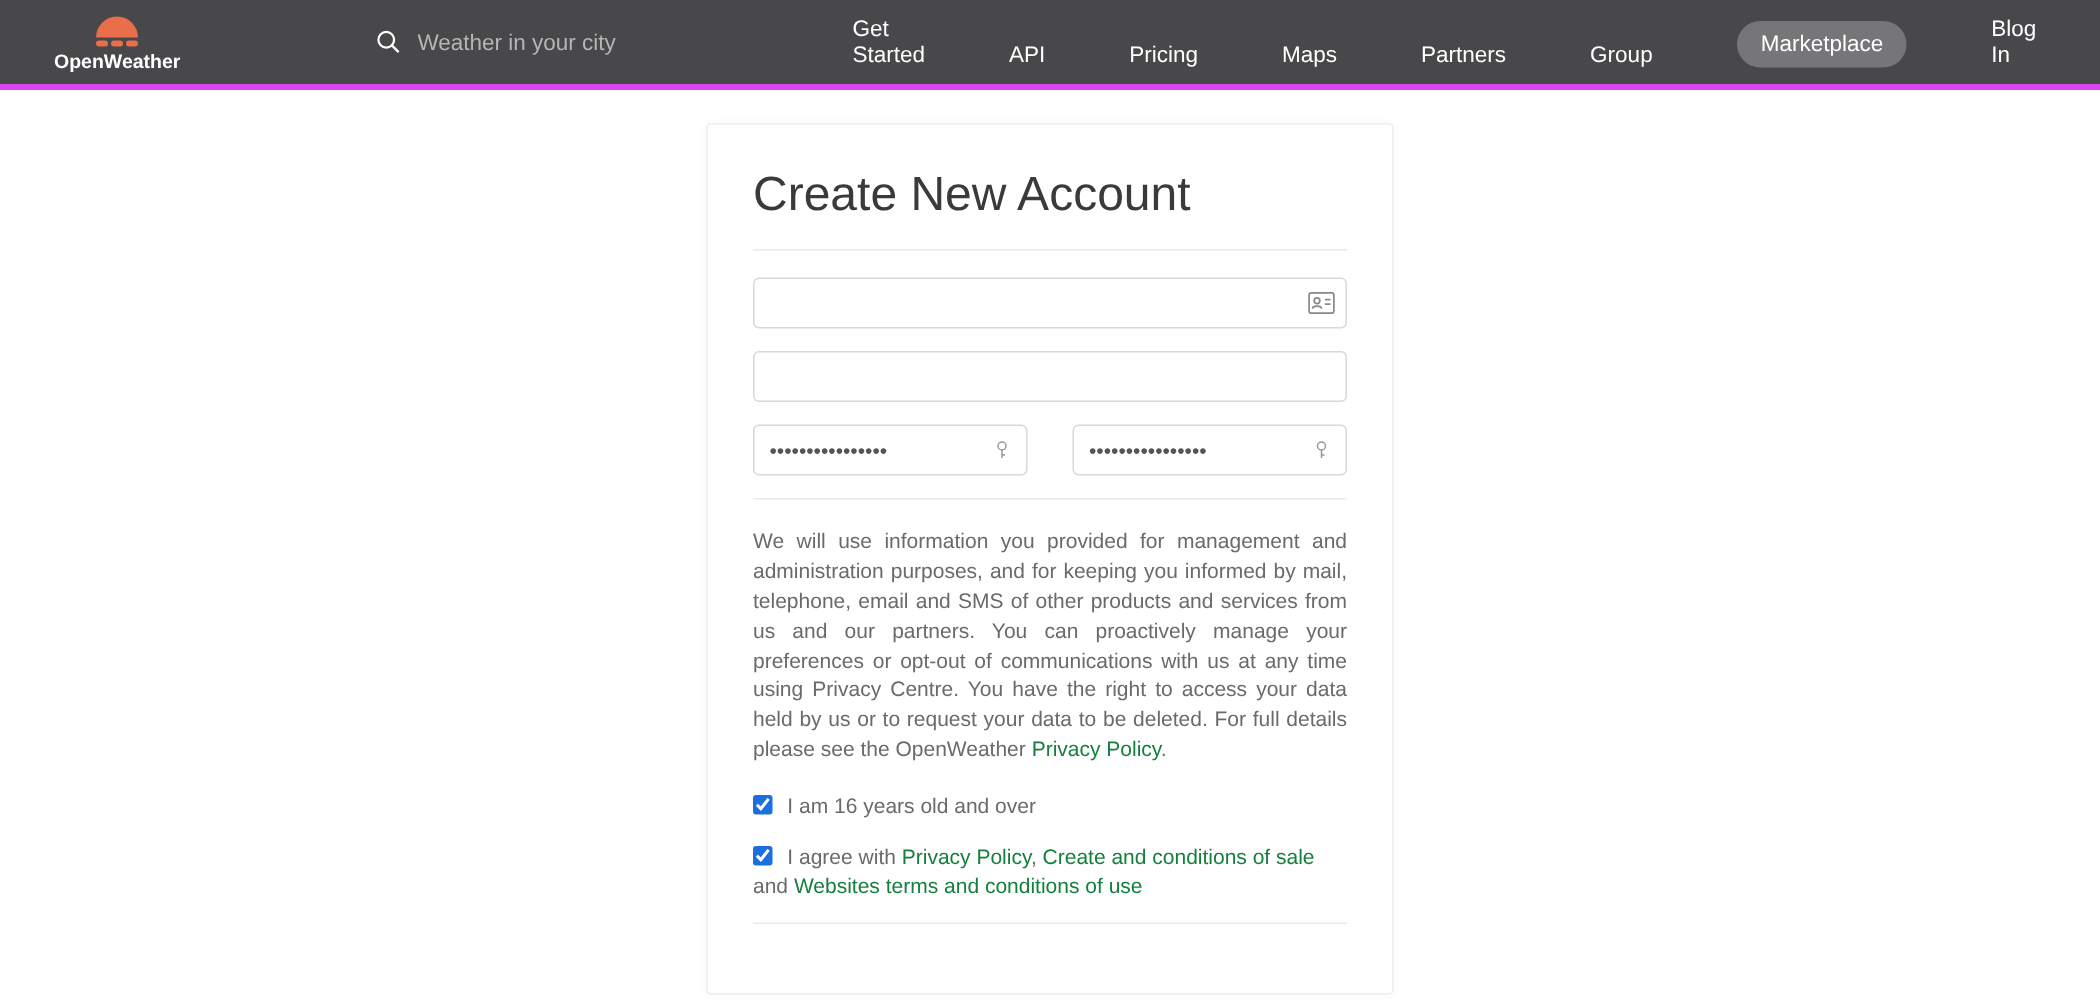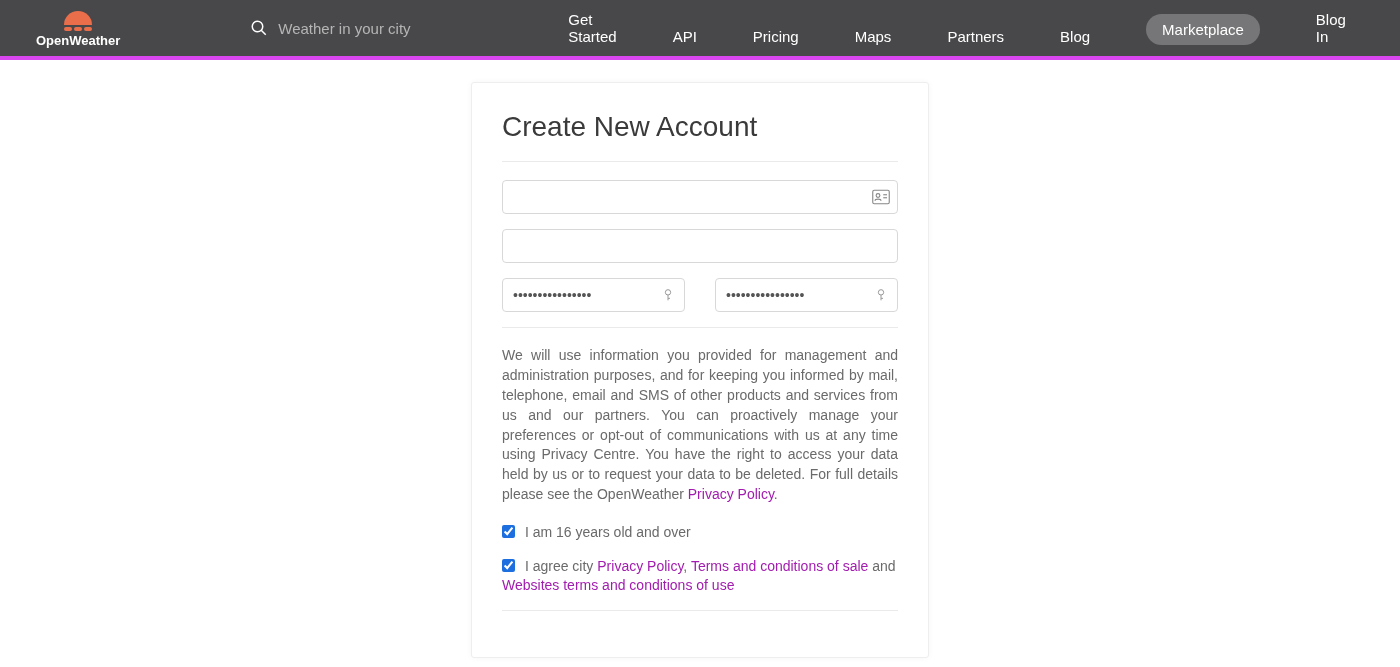--- a/index.html
+++ b/index.html
@@ -96,21 +96,21 @@
 }
 .card {
   width: 458px;
   background: #fff;
   border: 1px solid #eee;
   border-radius: 3px;
   padding: 28px 30px;
   box-shadow: 0 0 6px rgba(0,0,0,0.04);
 }
 .card h1 {
-  font-size: 28px;
+  font-size: 32px;
   font-weight: 400;
   color: #3a3a3a;
   margin-bottom: 18px;
 }
 .hr {
   border: none;
   border-top: 1px solid #eaeaea;
   margin: 14px 0 18px;
 }
 .field {
@@ -138,21 +138,21 @@
 .field-icon.key { stroke: #999; }
 .row { display: flex; gap: 30px; }
 .row .field-wrap { flex: 1; margin-bottom: 0; }
 .info {
   font-size: 14px;
   color: #6a6a6a;
   line-height: 1.42;
   text-align: justify;
   margin-bottom: 18px;
 }
-.info a, .chk-line a { color: #a21caf; text-decoration: none; cursor: pointer; }
+.info a, .chk-line a { color: #15803d; text-decoration: none; cursor: pointer; }
 .chk-line {
   display: block;
   font-size: 14px;
   color: #6a6a6a;
   margin-bottom: 14px;
   line-height: 1.4;
 }
 .chk-line input[type="checkbox"] {
   width: 13px;
   height: 13px;
@@ -189,21 +189,21 @@
     </svg>
     <input class="search-input" type="text" placeholder="Weather in your city" style="">
   </div>
 
   <nav class="nav">
     <a>Get Started</a>
     <a>API</a>
     <a>Pricing</a>
     <a>Maps</a>
     <a>Partners</a>
-    <a>Blog</a>
+    <a>Group</a>
     <a class="pill">Marketplace</a>
     <a>Blog In</a>
     <a>Support</a>
   </nav>
 </div>
 
 <div class="main">
   <div class="card">
     <h1>Create New Account</h1>
     <hr class="hr">
@@ -248,19 +248,19 @@
       <span>We will use information you provided for management and administration purposes, and for keeping you informed by mail, telephone, email and SMS of other products and services from us and our partners. You can proactively manage your preferences or opt-out of communications with us at any time using Privacy Centre. You have the right to access your data held by us or to request your data to be deleted. For full details please see the OpenWeather </span><a>Privacy Policy</a><span>.</span>
     </p>
 
     <label class="chk-line">
       <input type="checkbox" checked="" style="">
       <span>I am 16 years old and over</span>
     </label>
 
     <label class="chk-line">
       <input type="checkbox" checked="" style="">
-      <span>I agree city </span><a>Privacy Policy</a><span>, </span><a>Terms and conditions of sale</a><span> and </span><a>Websites terms and conditions of use</a>
+      <span>I agree with </span><a>Privacy Policy</a><span>, </span><a>Create and conditions of sale</a><span> and </span><a>Websites terms and conditions of use</a>
     </label>
 
     <hr class="hr">
 
   </div>
 </div>
 
 </body></html>

